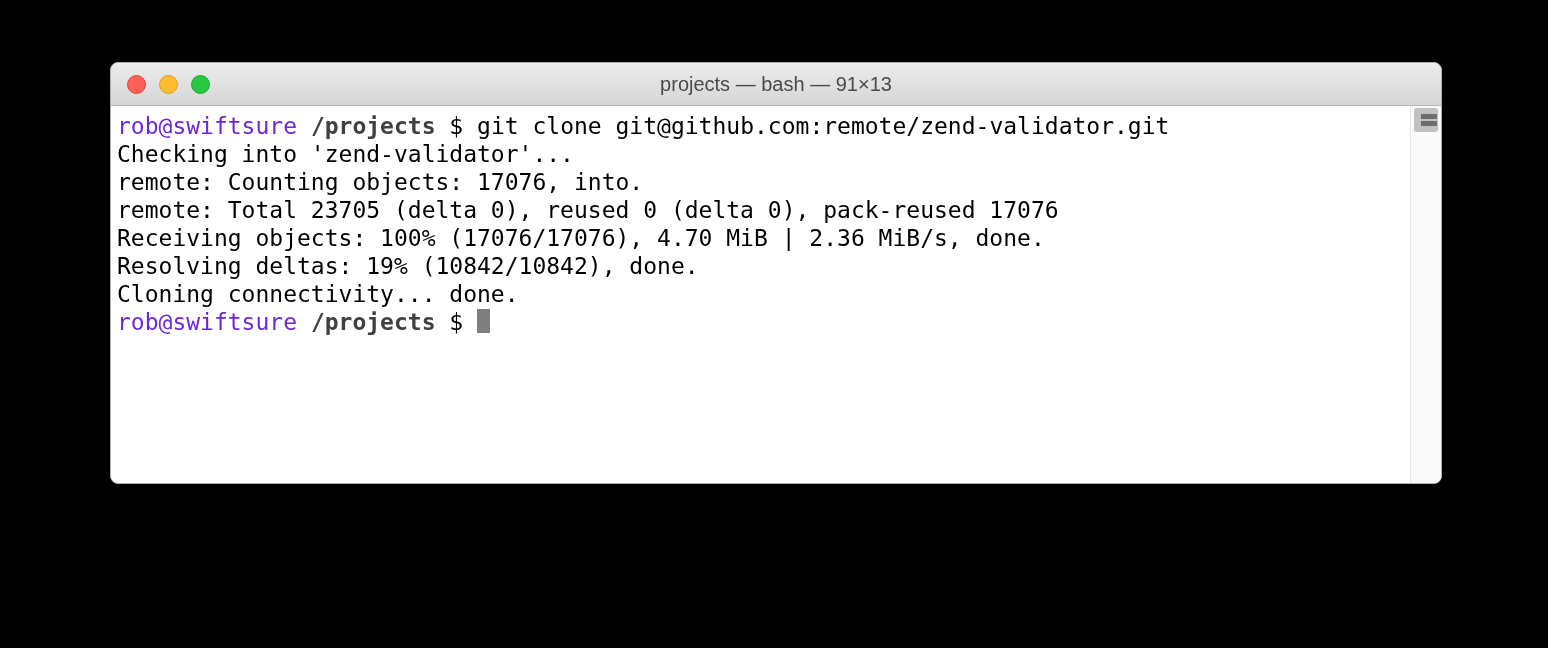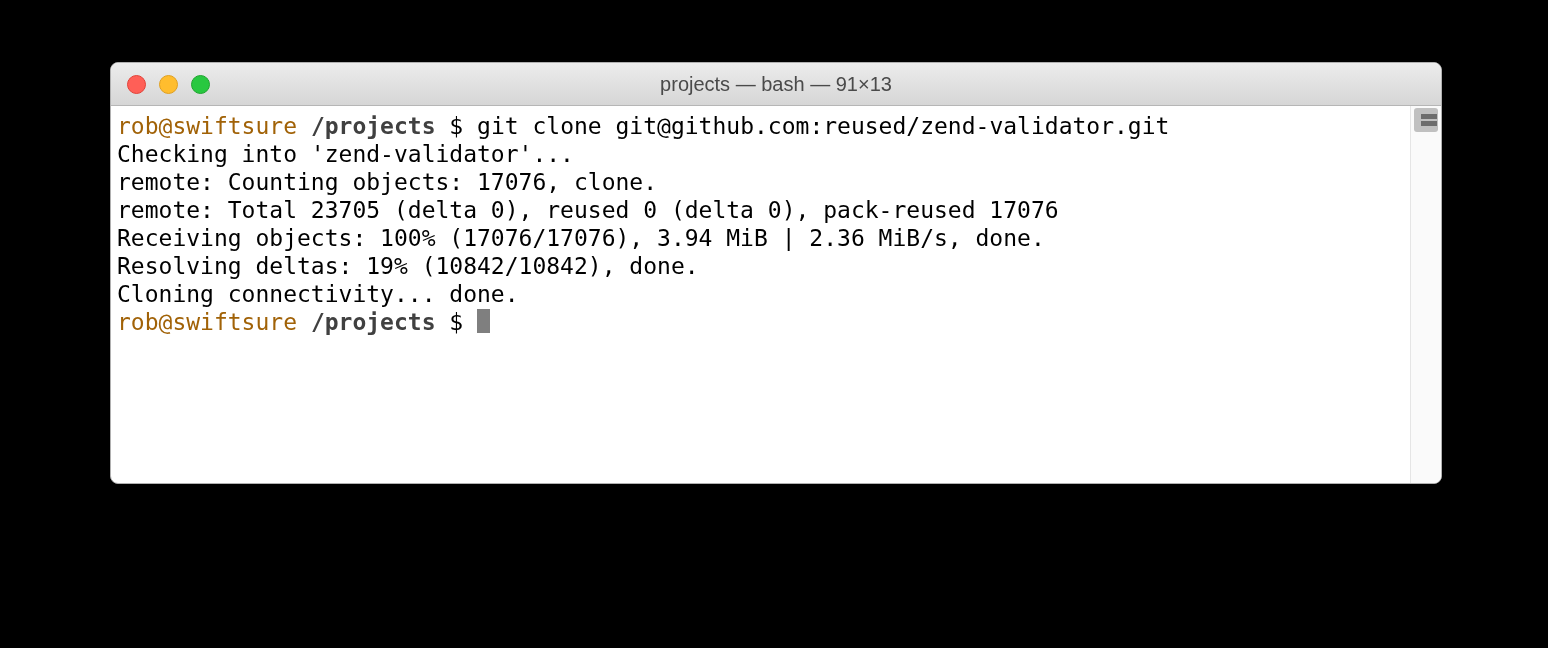--- a/index.html
+++ b/index.html
@@ -66,21 +66,21 @@
     }
     .content {
       flex: 1;
       padding: 6px 6px 6px 6px;
       font-size: 23px;
       line-height: 28px;
       color: #000;
       white-space: pre;
       font-family: "Menlo", "Monaco", "Consolas", monospace;
     }
-    .ps1-user { color: #a16207; }
+    .ps1-user { color: #6d28d9; }
     .ps1-path { color: #404040; font-weight: bold; }
     .ps1-doll { color: #000; }
     .cursorblock {
       display: inline-block;
       width: 13px;
       height: 24px;
       background: #7f7f7f;
       vertical-align: -3px;
     }
     .scrolltrack {
@@ -124,25 +124,25 @@
   <div class="window">
     <div class="titlebar">
       <div class="traffic">
         <div class="light red"></div>
         <div class="light yellow"></div>
         <div class="light green"></div>
       </div>
       <div class="title">projects — bash — 91×13</div>
     </div>
     <div class="content-wrap">
-      <div class="content"><span class="ps1-user">rob@swiftsure </span><span class="ps1-path">/projects</span><span class="ps1-doll"> $ </span><span>git clone git@github.com:reused/zend-validator.git</span>
+      <div class="content"><span class="ps1-user">rob@swiftsure </span><span class="ps1-path">/projects</span><span class="ps1-doll"> $ </span><span>git clone git@github.com:remote/zend-validator.git</span>
 <span>Checking into 'zend-validator'...</span>
-<span>remote: Counting objects: 17076, clone.</span>
+<span>remote: Counting objects: 17076, into.</span>
 <span>remote: Total 23705 (delta 0), reused 0 (delta 0), pack-reused 17076</span>
-<span>Receiving objects: 100% (17076/17076), 3.94 MiB | 2.36 MiB/s, done.</span>
+<span>Receiving objects: 100% (17076/17076), 4.70 MiB | 2.36 MiB/s, done.</span>
 <span>Resolving deltas: 19% (10842/10842), done.</span>
 <span>Cloning connectivity... done.</span>
 <span class="ps1-user">rob@swiftsure </span><span class="ps1-path">/projects</span><span class="ps1-doll"> $ </span><span class="cursorblock"></span></div>
       <div class="scrolltrack">
         <div class="scrollthumb">
           <div class="scroll-icon"></div>
         </div>
       </div>
     </div>
   </div>

